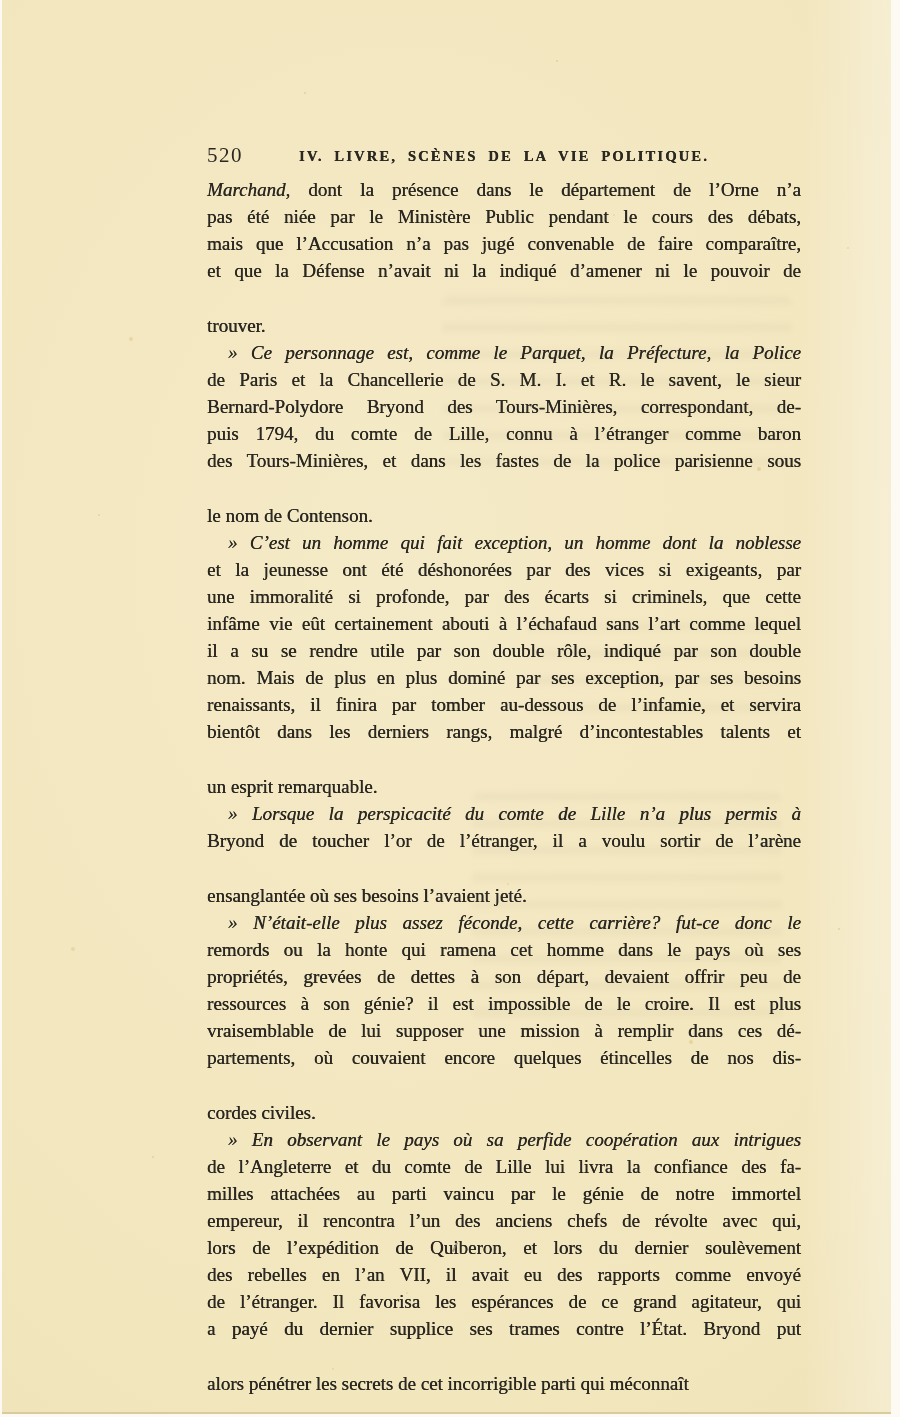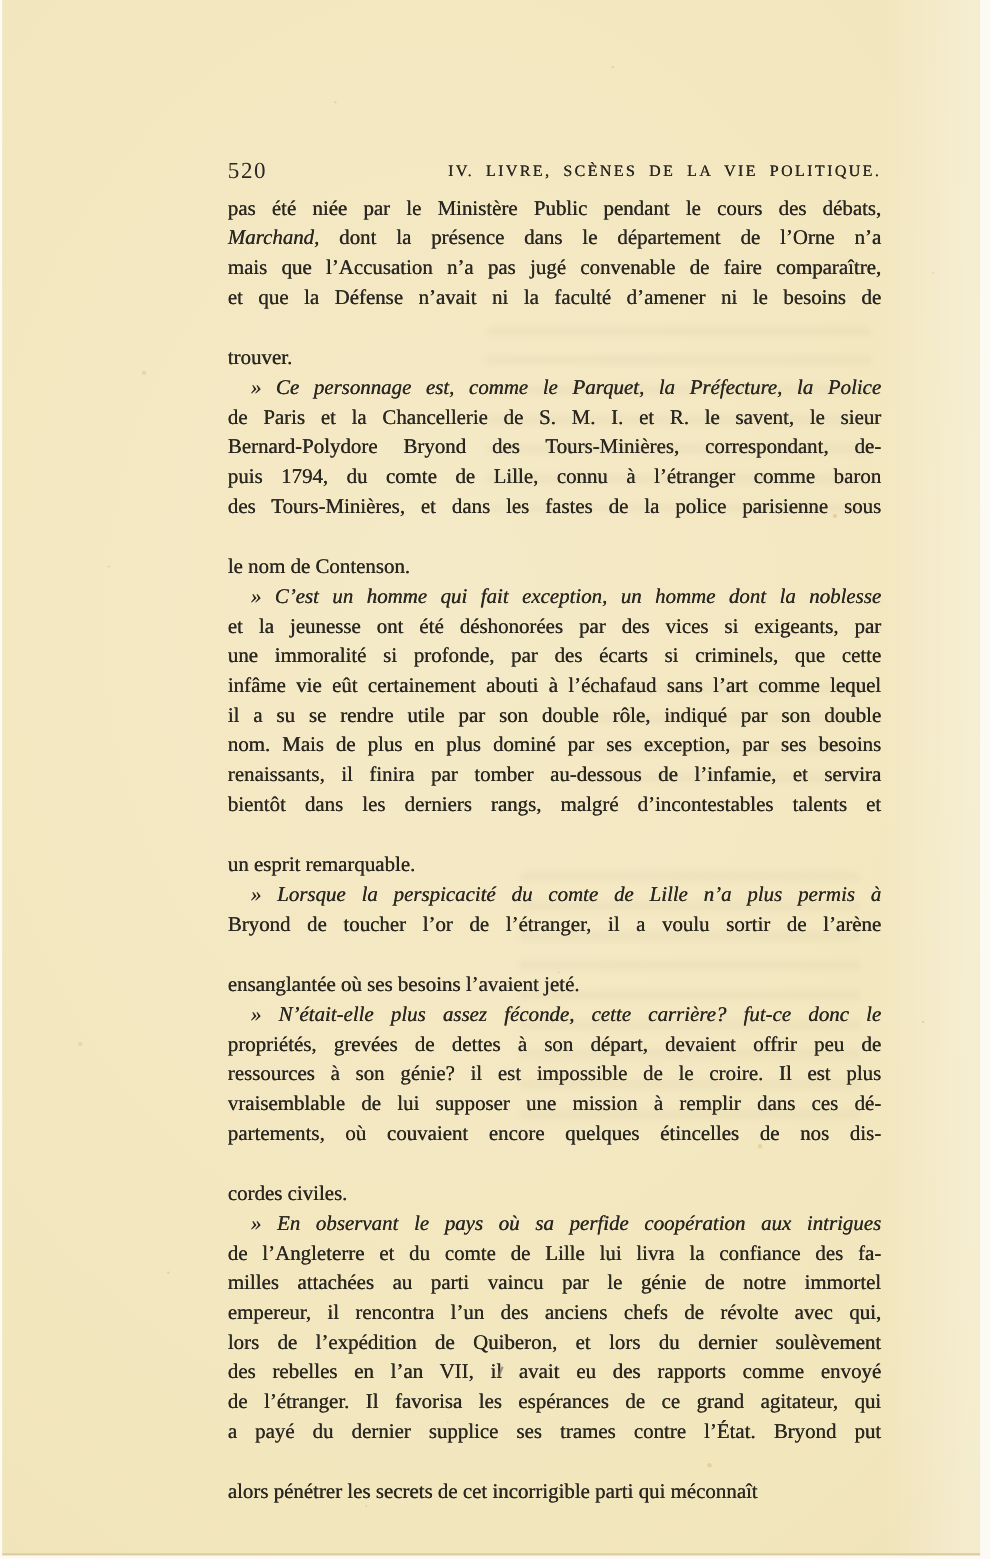--- a/index.html
+++ b/index.html
@@ -27,23 +27,23 @@
     left: 205px; top: 142px; width: 594px; height: 30px;
   }
   .page-number {
     position: absolute; left: 0; top: 1px;
     font-size: 21px;
     letter-spacing: 1.5px;
     color: var(--ink);
   }
   .running-title {
     position: absolute; left: 0; right: 0; top: 6px;
-    text-align: right;
+    text-align: center;
     font-size: 14.5px;
-    font-weight: 400;
+    font-weight: 700;
     letter-spacing: 2.2px;
     word-spacing: 5px;
     color: var(--ink);
     text-shadow: 0.3px 0 0 currentColor;
   }
   .text-block {
     position: absolute;
     left: 205px; top: 176px; width: 594px;
     font-size: 19px;
     line-height: 27px;
@@ -107,24 +107,24 @@
   <div class="ghost ghost-2"></div>
   <div class="ghost ghost-3"></div>
 
   <div class="page-header">
     <span class="page-number">520</span>
     <span class="running-title">IV. LIVRE, SCÈNES DE LA VIE POLITIQUE.</span>
   </div>
 
   <div class="text-block">
       <div class="paragraph">
+        <div class="line"><span class="lead-italic">Marchand,</span> dont la présence dans le département de l’Orne n’a</div>
         <div class="line">pas été niée par le Ministère Public pendant le cours des débats,</div>
-        <div class="line"><span class="lead-italic">Marchand,</span> dont la présence dans le département de l’Orne n’a</div>
         <div class="line">mais que l’Accusation n’a pas jugé convenable de faire comparaître,</div>
-        <div class="line">et que la Défense n’avait ni la faculté d’amener ni le besoins de</div>
+        <div class="line">et que la Défense n’avait ni la indiqué d’amener ni le pouvoir de</div>
         <div class="line last">trouver.</div>
       </div>
       <div class="paragraph">
         <div class="line indent">» Ce personnage est, comme le Parquet, la Préfecture, la Police</div>
         <div class="line">de Paris et la Chancellerie de S. M. I. et R. le savent, le sieur</div>
         <div class="line">Bernard-Polydore Bryond des Tours-Minières, correspondant, de-</div>
         <div class="line">puis 1794, du comte de Lille, connu à l’étranger comme baron</div>
         <div class="line">des Tours-Minières, et dans les fastes de la police parisienne sous</div>
         <div class="line last">le nom de Contenson.</div>
       </div>
@@ -139,20 +139,21 @@
         <div class="line">bientôt dans les derniers rangs, malgré d’incontestables talents et</div>
         <div class="line last">un esprit remarquable.</div>
       </div>
       <div class="paragraph">
         <div class="line indent">» Lorsque la perspicacité du comte de Lille n’a plus permis à</div>
         <div class="line">Bryond de toucher l’or de l’étranger, il a voulu sortir de l’arène</div>
         <div class="line last">ensanglantée où ses besoins l’avaient jeté.</div>
       </div>
       <div class="paragraph">
         <div class="line indent">» N’était-elle plus assez féconde, cette carrière? fut-ce donc le</div>
+        <div class="line">remords ou la honte qui ramena cet homme dans le pays où ses</div>
         <div class="line">propriétés, grevées de dettes à son départ, devaient offrir peu de</div>
         <div class="line">ressources à son génie? il est impossible de le croire. Il est plus</div>
         <div class="line">vraisemblable de lui supposer une mission à remplir dans ces dé-</div>
         <div class="line">partements, où couvaient encore quelques étincelles de nos dis-</div>
         <div class="line last">cordes civiles.</div>
       </div>
       <div class="paragraph">
         <div class="line indent">» En observant le pays où sa perfide coopération aux intrigues</div>
         <div class="line">de l’Angleterre et du comte de Lille lui livra la confiance des fa-</div>
         <div class="line">milles attachées au parti vaincu par le génie de notre immortel</div>

